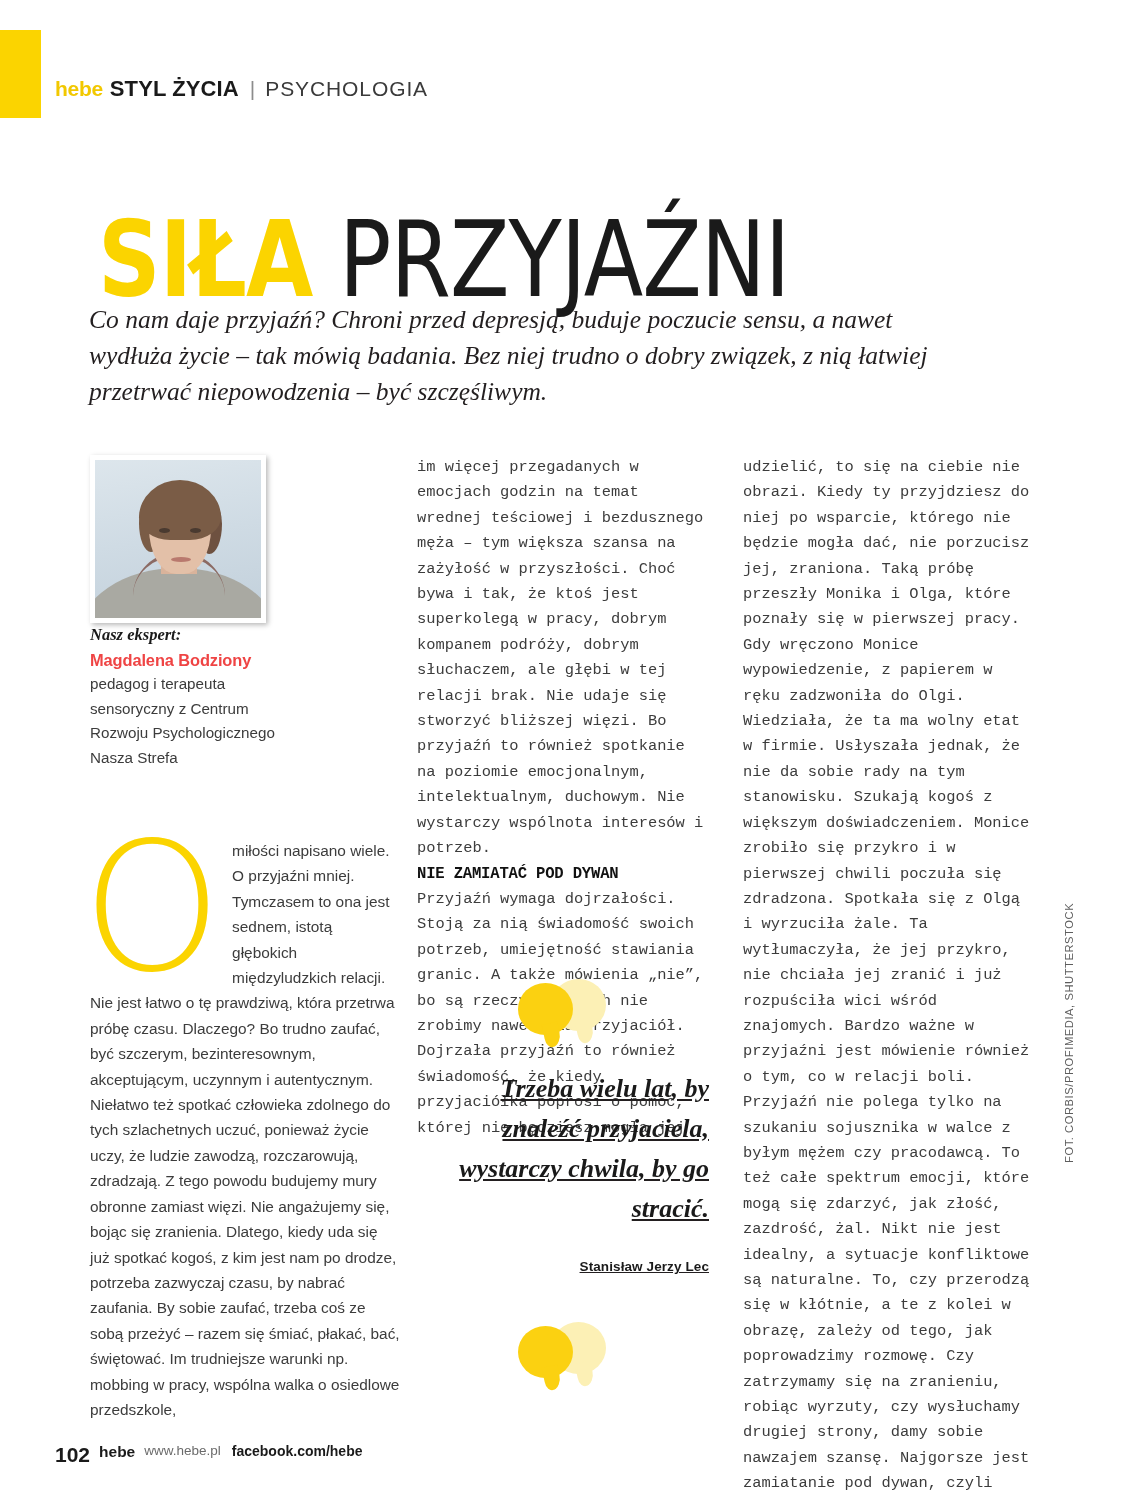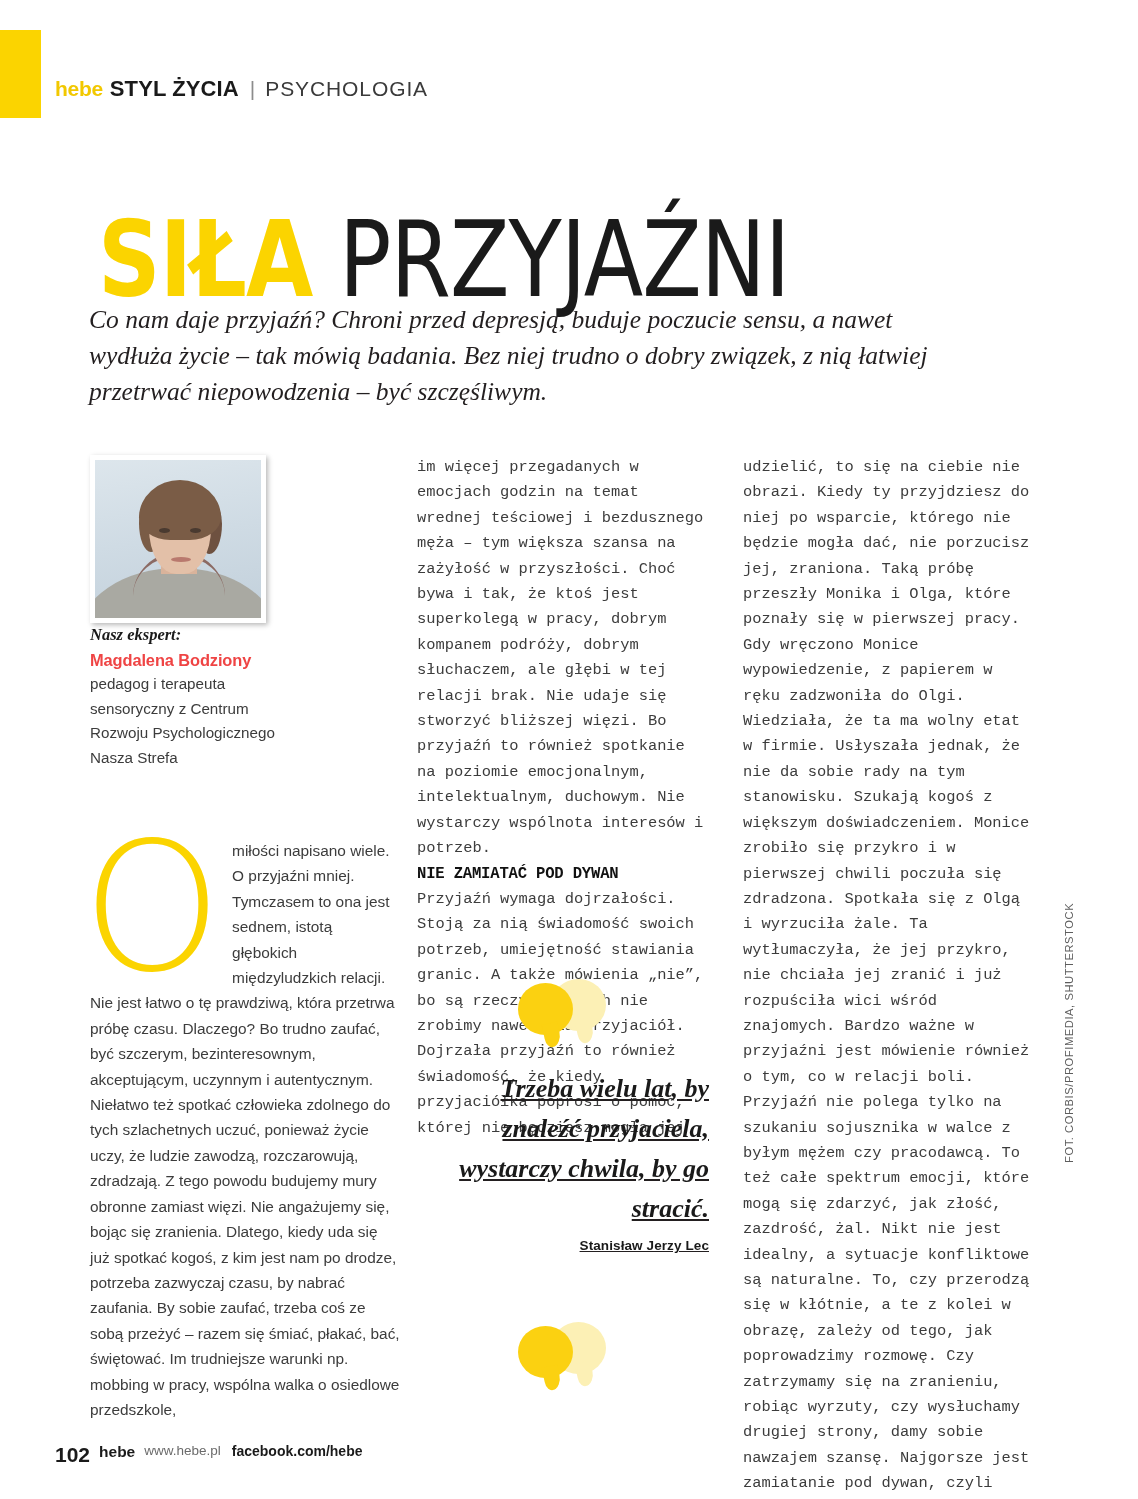--- a/index.html
+++ b/index.html
@@ -320,21 +320,21 @@
   #quote-text {
     margin-top: 22px;
     font-family: "Liberation Serif", "DejaVu Serif", serif;
     font-style: italic;
     font-weight: 700;
     font-size: 26px;
     line-height: 40px;
     color: #1a1a1a;
   }
   #quote-author {
-    margin-top: 9px;
+    margin-top: 30px;
     font-size: 13.5px;
     font-weight: 700;
     color: #1a1a1a;
     letter-spacing: 0.1px;
   }
   #pullquote-bubbles-bottom {
     position: absolute;
     left: 417px;
     top: 1318px;
     width: 292px;

